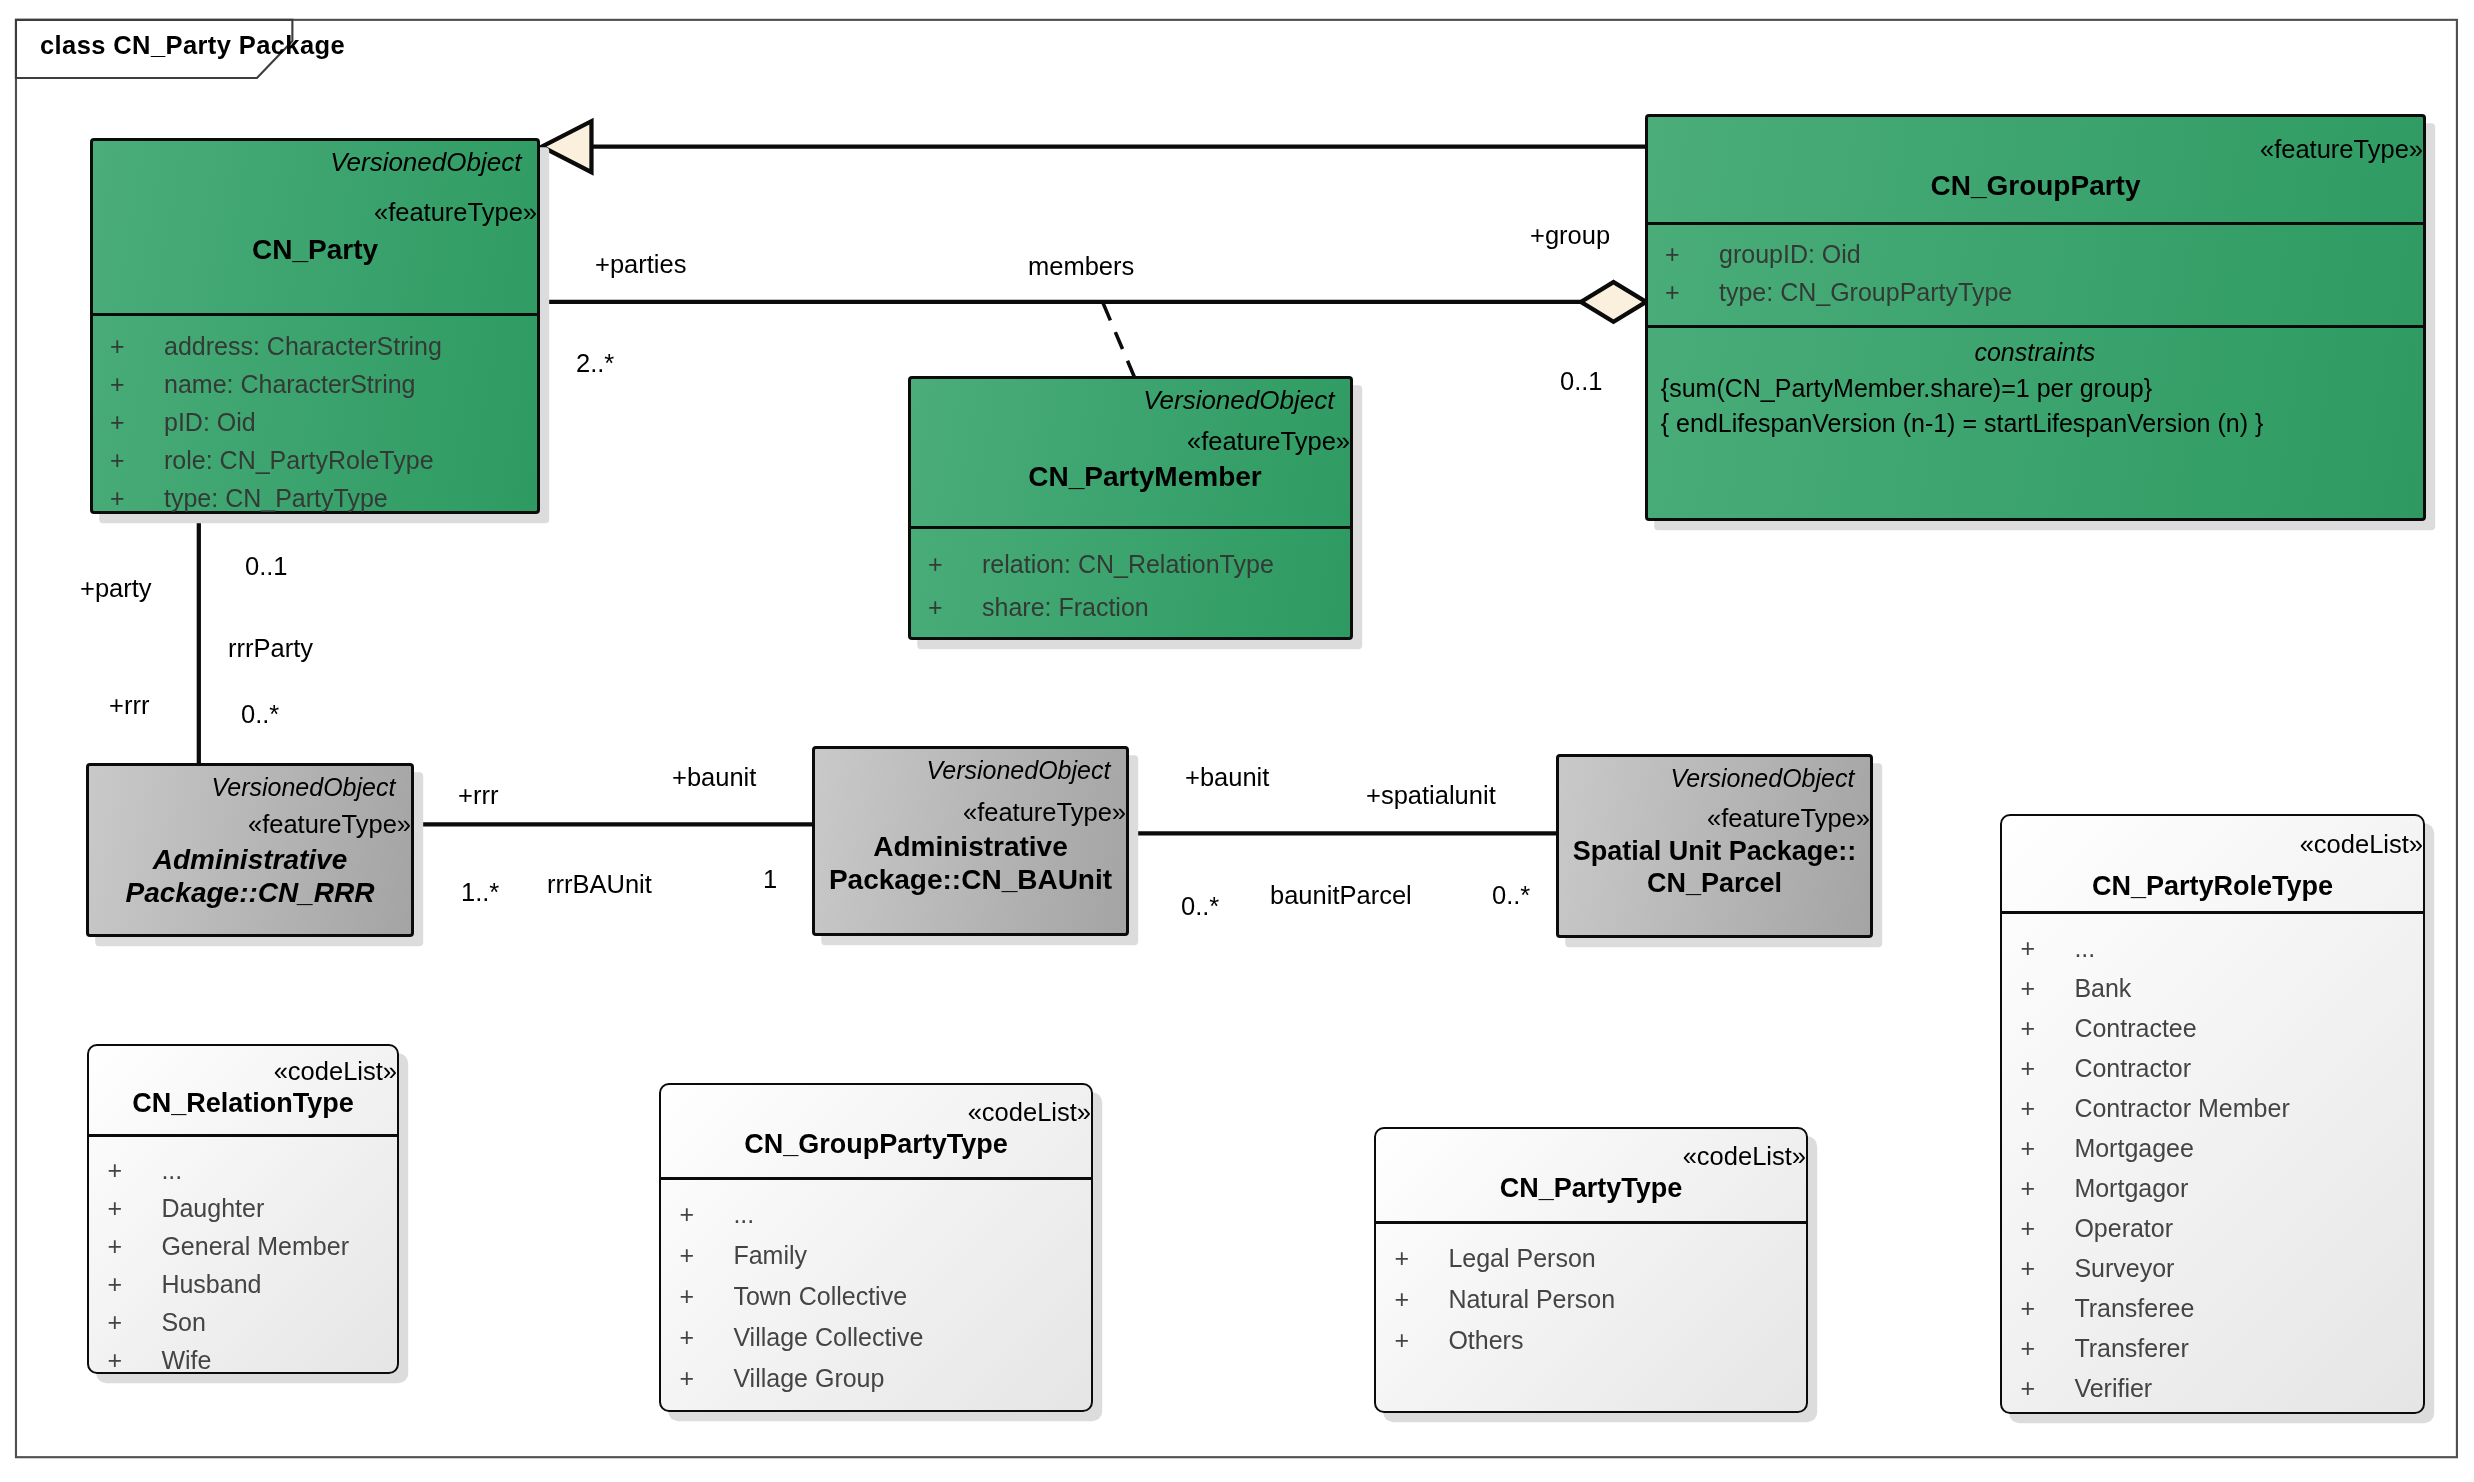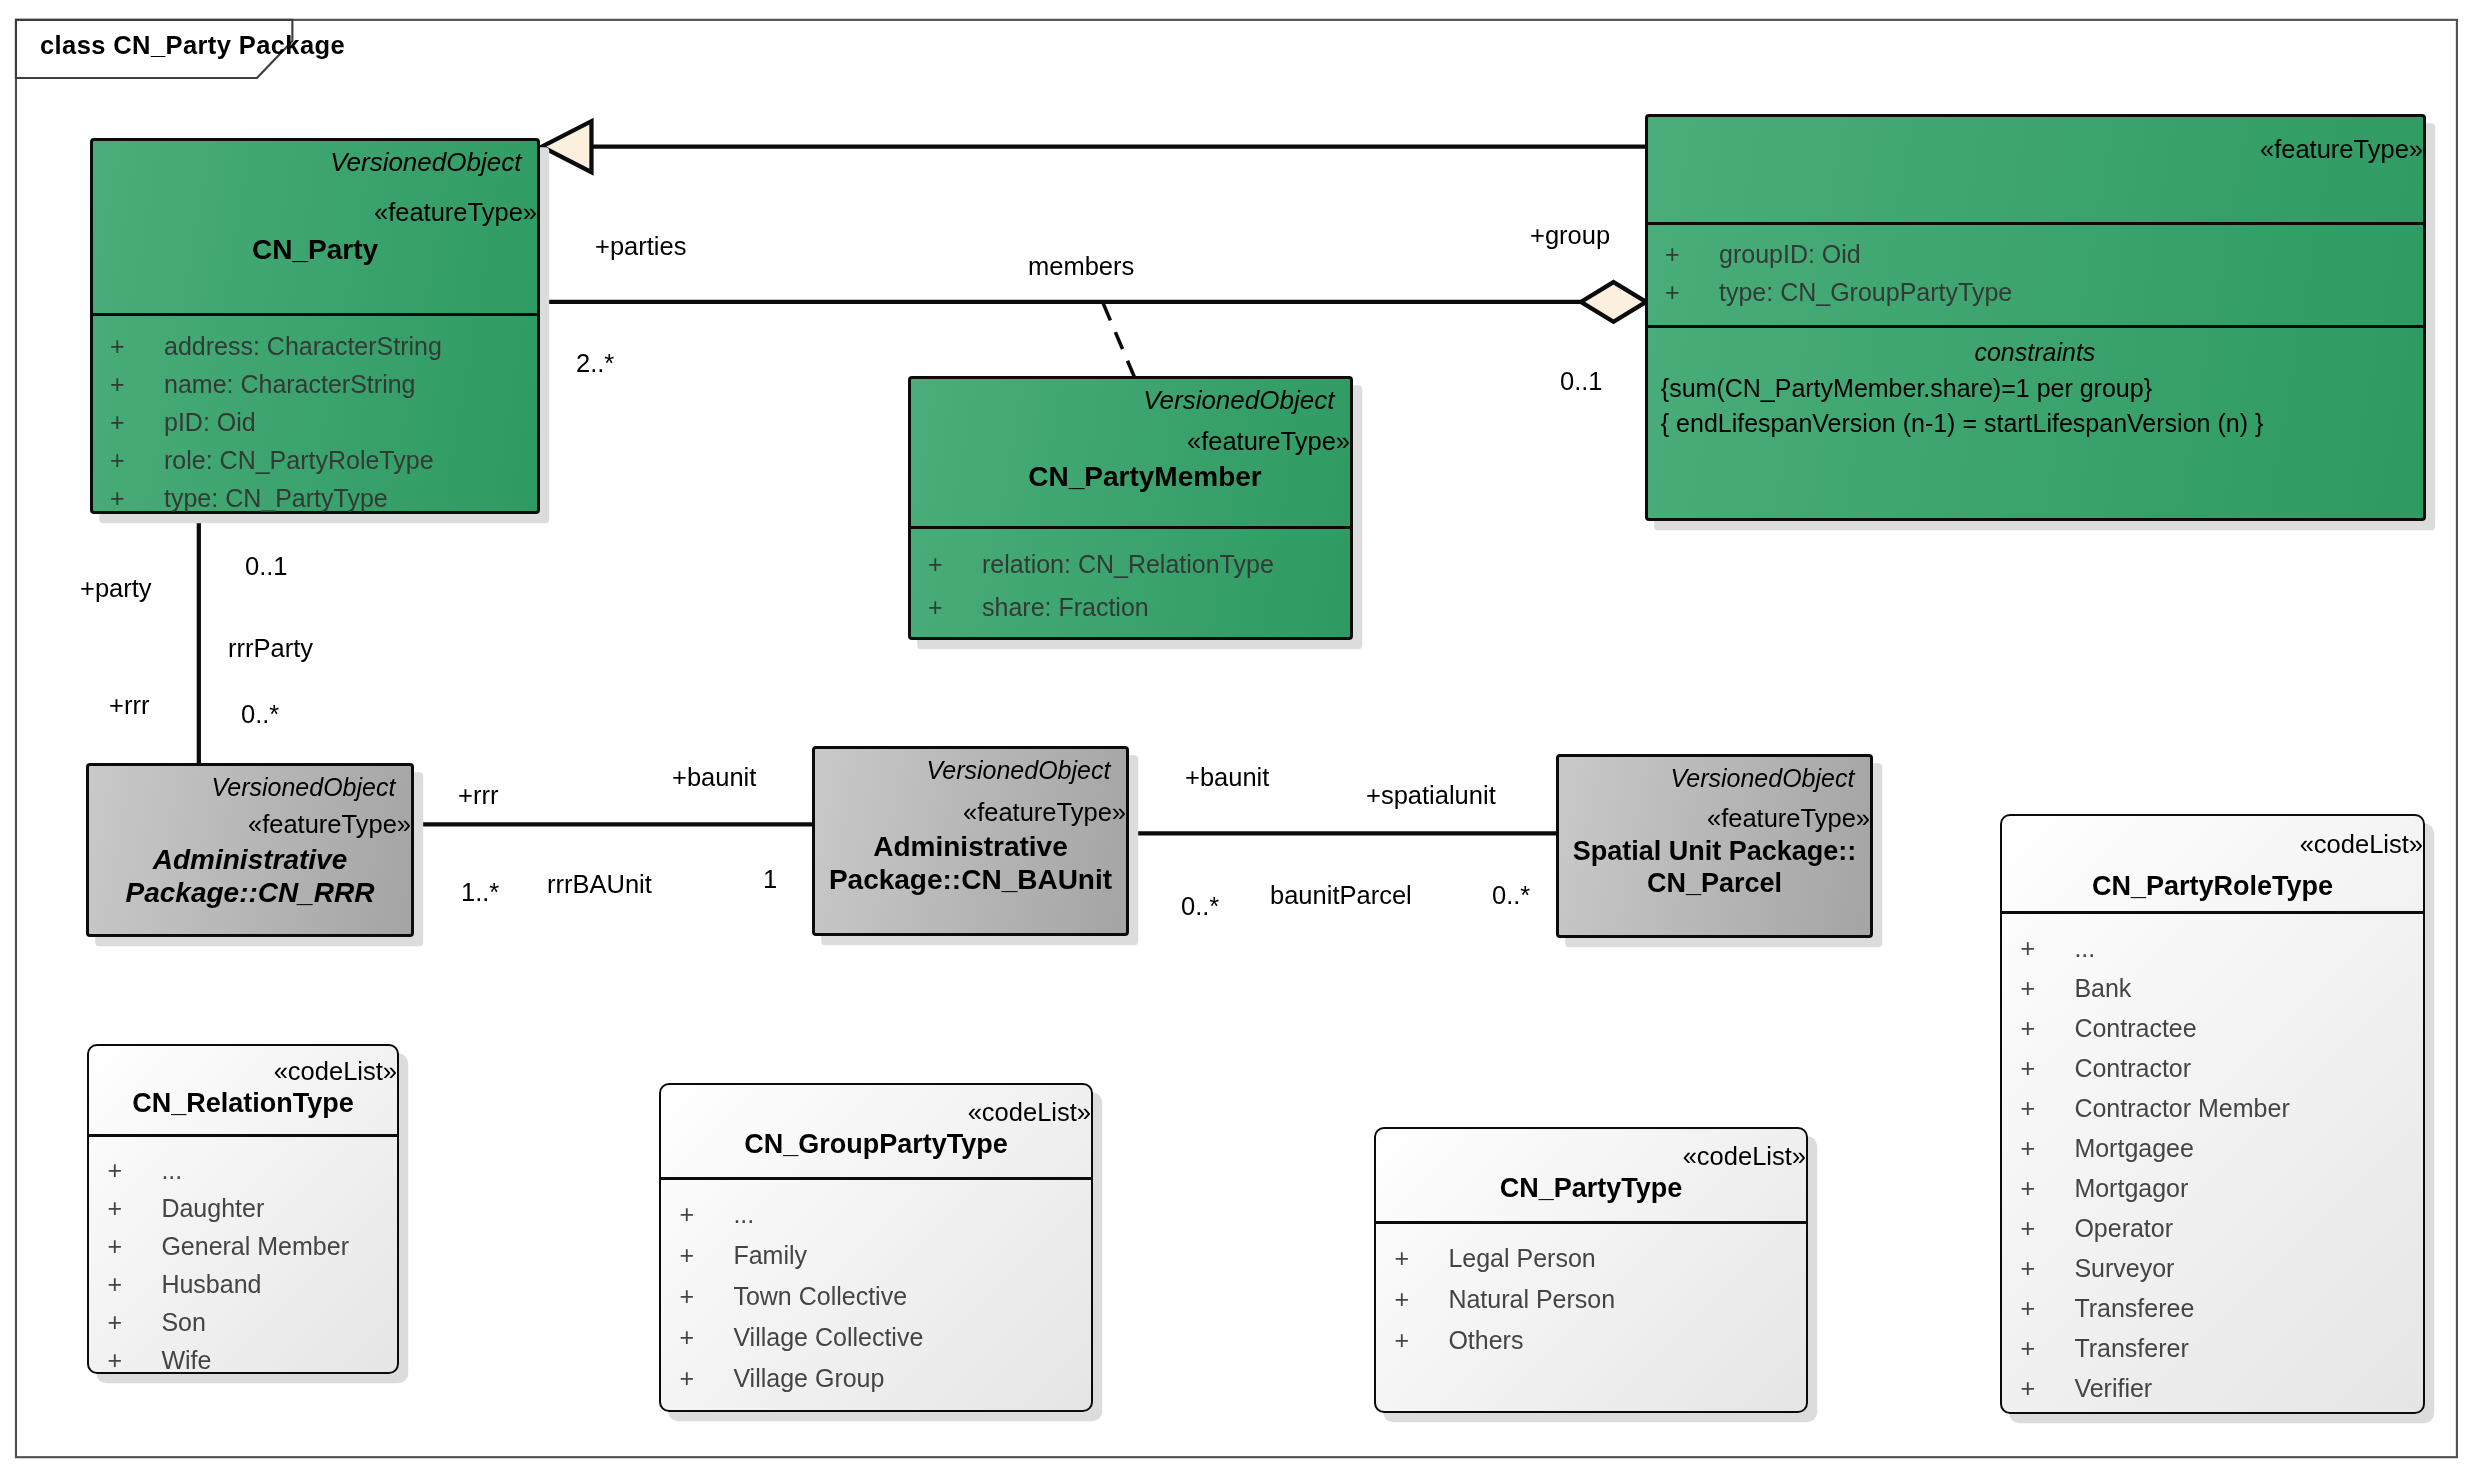--- a/index.html
+++ b/index.html
@@ -96,20 +96,21 @@
     <div class="row">
         <span class="vis">+</span>
         <span>type: CN_PartyType</span>
       </div>
   </div>
 </div>
 
 <div class="uml-box green" style="left:1645px;top:114px;width:781px;height:407px;">
   <div class="hdr" style="height:105px;">
     <div class="stereo" style="margin-top:18.4px;">«featureType»</div>
+    <div class="cname" style="margin-top:5.7px;">CN_GroupParty</div>
   </div>
   <div class="attrs" style="flex:0 0 103px;padding-top:10px;">
     <div class="row">
         <span class="vis">+</span>
         <span>groupID: Oid</span>
       </div>
     <div class="row">
         <span class="vis">+</span>
         <span>type: CN_GroupPartyType</span>
       </div>
@@ -299,21 +300,21 @@
         <span class="vis">+</span>
         <span>Transferer</span>
       </div>
     <div class="row" style="line-height:40px;">
         <span class="vis">+</span>
         <span>Verifier</span>
       </div>
   </div>
 </div>
 
-<div class="lbl" style="left:595px;top:232px;">+parties</div>
+<div class="lbl" style="left:595px;top:250px;">+parties</div>
 <div class="lbl" style="left:1028px;top:252px;">members</div>
 <div class="lbl" style="left:576px;top:349px;">2..*</div>
 <div class="lbl" style="left:1530px;top:221px;">+group</div>
 <div class="lbl" style="left:1560px;top:367px;">0..1</div>
 
 <div class="lbl" style="left:80px;top:574px;">+party</div>
 <div class="lbl" style="left:245px;top:552px;">0..1</div>
 <div class="lbl" style="left:228px;top:634px;">rrrParty</div>
 <div class="lbl" style="left:109px;top:691px;">+rrr</div>
 <div class="lbl" style="left:241px;top:700px;">0..*</div>

